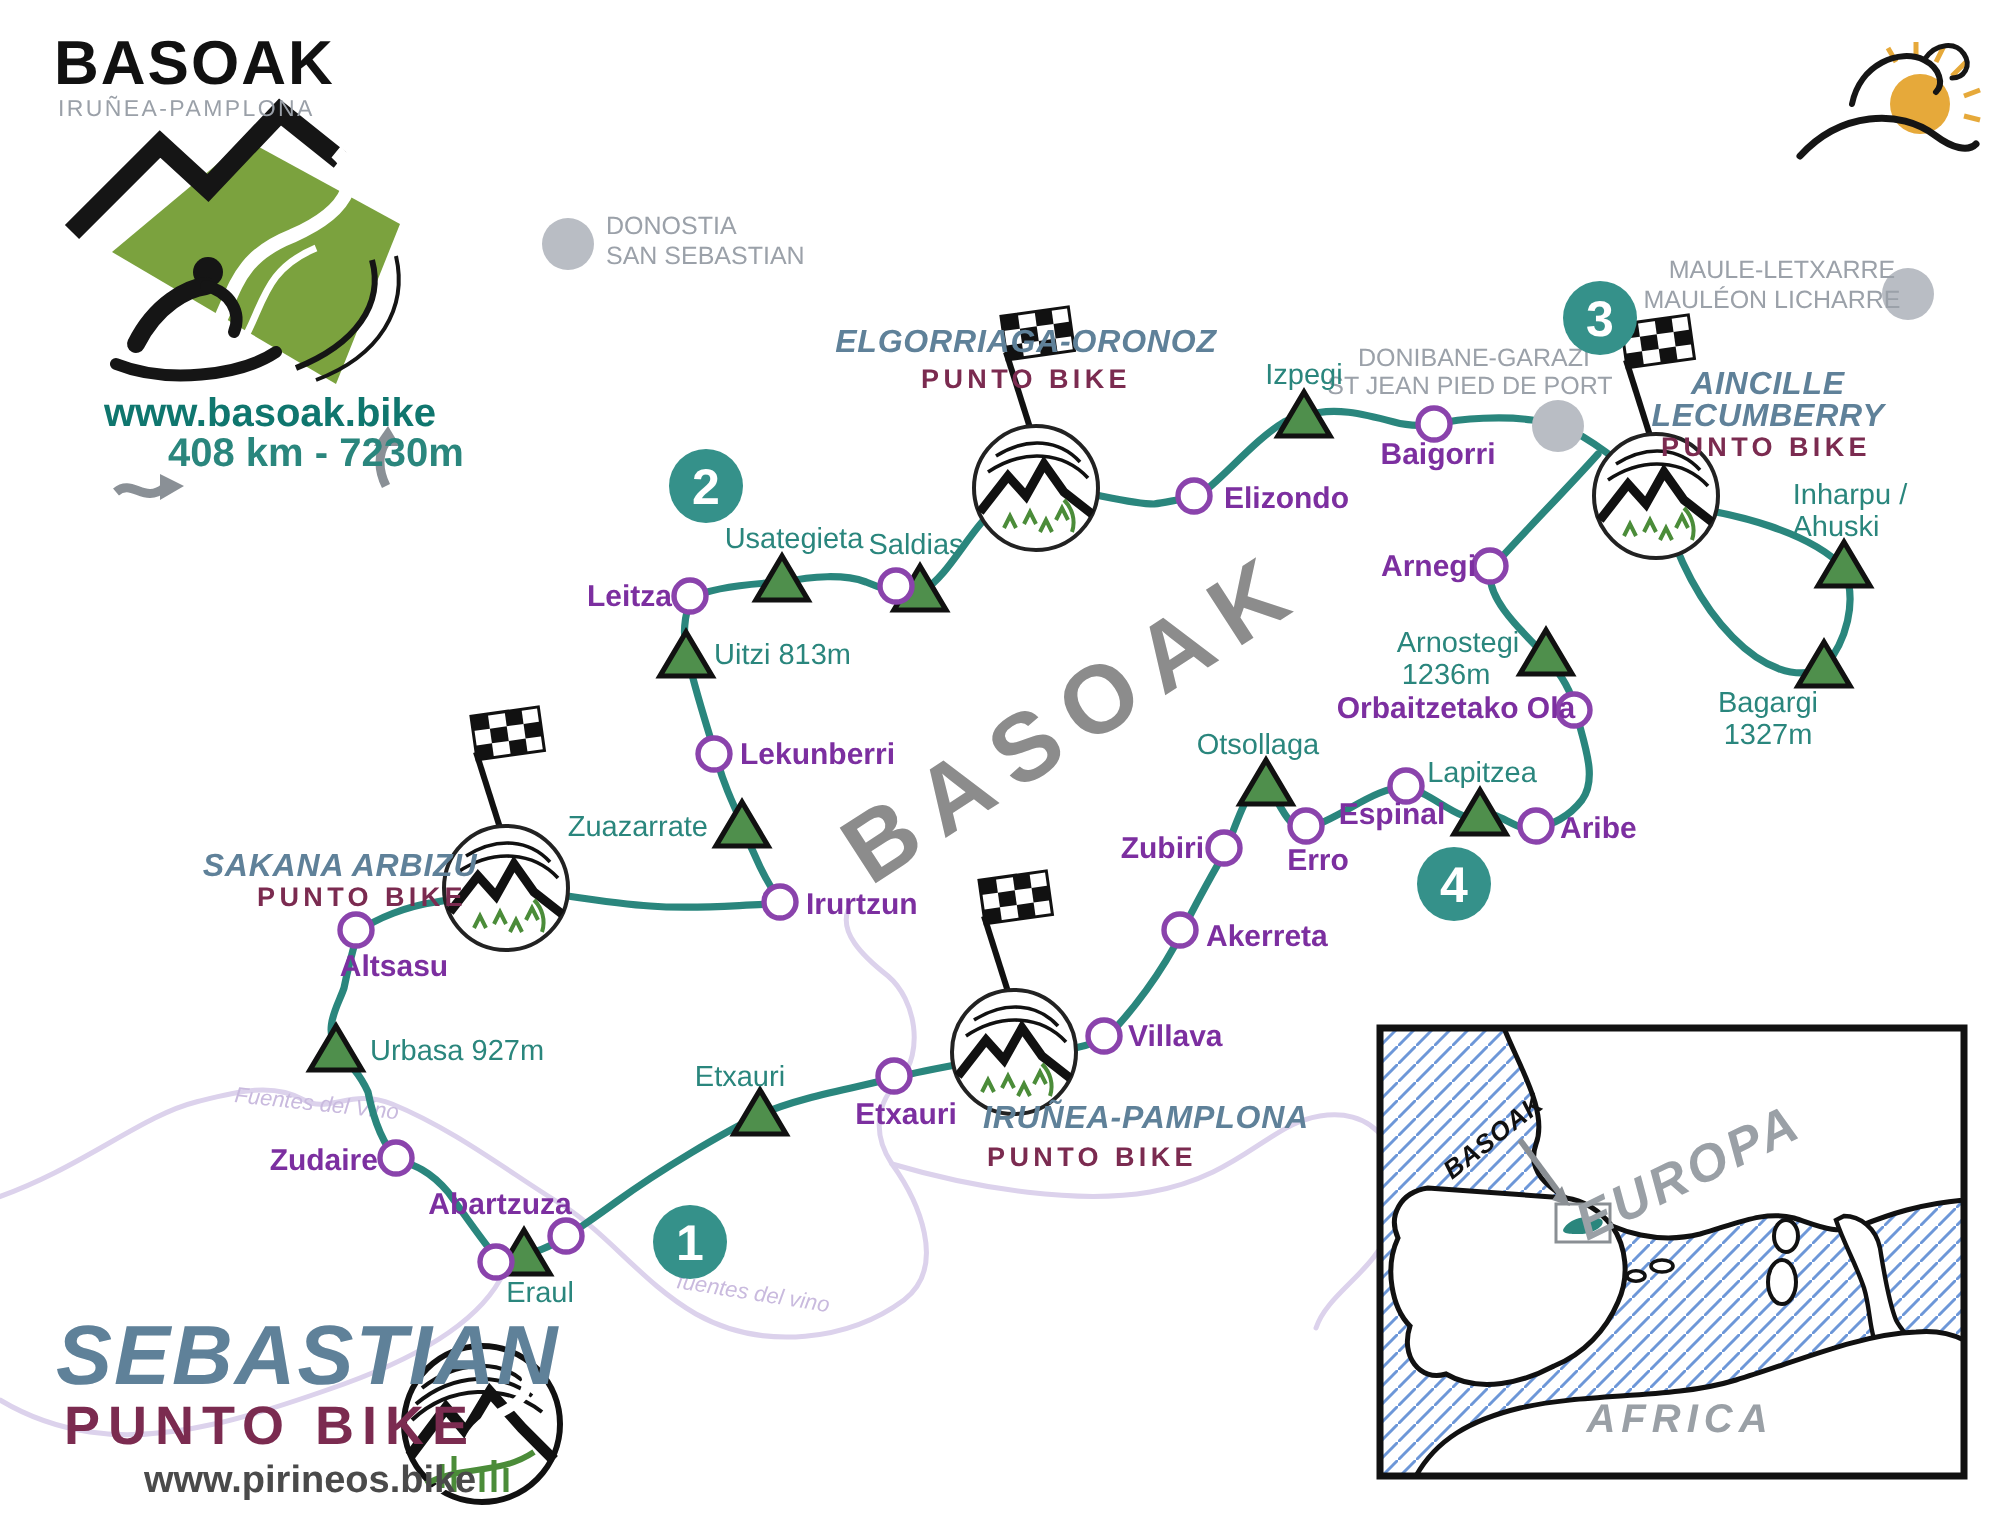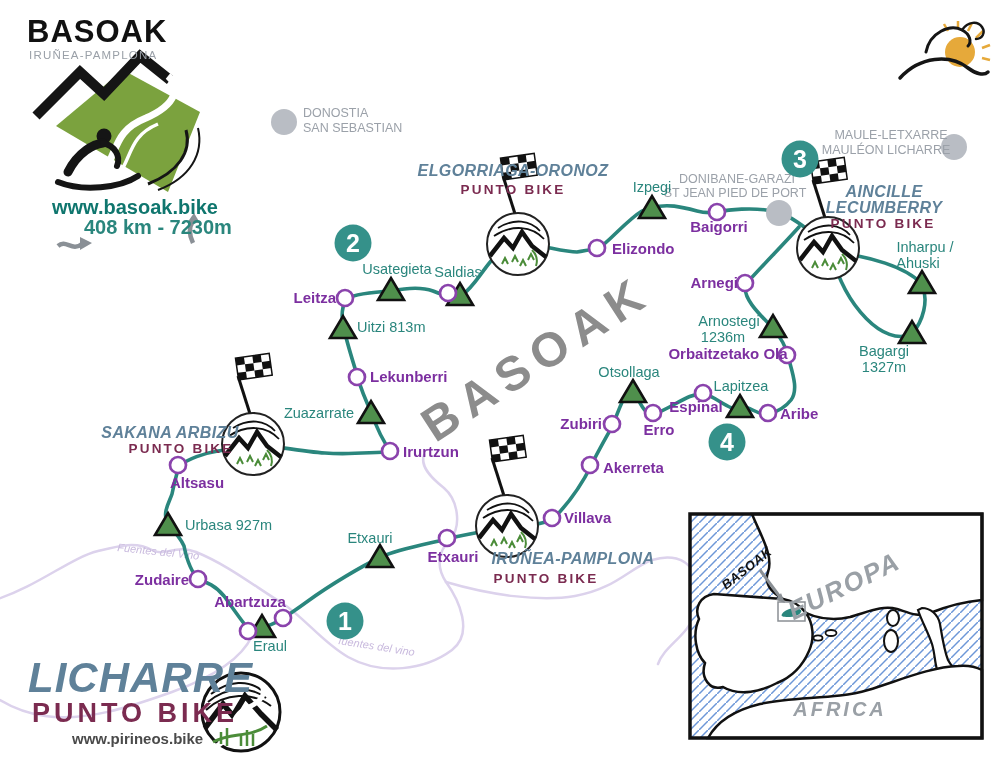--- a/index.html
+++ b/index.html
@@ -16,21 +16,21 @@
   
   .tagline{position:absolute;left:630px;top:32px;font-size:27px;color:#1a1a1a;white-space:nowrap;}
   .tg-gold{color:#e6a93a;}
   .tg-bold{font-weight:800;}
   .tg-amp{font-size:17px;font-weight:700;}
   
   .ft-title{position:absolute;left:28px;top:654px;font-size:42px;font-weight:800;
             font-style:italic;color:#5f8199;letter-spacing:1px;}
   .ft-punto{position:absolute;left:32px;top:698px;font-size:27px;font-weight:700;
             color:#7b2b50;letter-spacing:4px;}
-  .ft-url{position:absolute;left:72px;top:730px;font-size:15px;font-weight:700;color:#4a4a4a;}
+  .ft-url{position:absolute;left:72px;top:730px;font-size:19px;font-weight:700;color:#4a4a4a;}
   
   .t-town{font-size:15px;font-weight:700;fill:#7c2fa0;}
   .t-peak{font-size:14.5px;fill:#2a867d;}
   .t-city{font-size:12.5px;fill:#9ba1a9;}
   .t-station{font-size:16px;font-weight:700;font-style:italic;fill:#5f8199;letter-spacing:.4px;}
   .t-punto{font-size:13.5px;font-weight:700;fill:#7b2b50;letter-spacing:2.2px;}
   .t-stage{font-size:25px;font-weight:700;fill:#ffffff;}
   .t-big{font-size:48px;font-weight:700;fill:#8c8c8c;letter-spacing:9px;}
   .t-wine{font-size:11px;font-style:italic;fill:#c9bade;}
   .t-inset-label{font-size:13px;font-weight:700;font-style:italic;fill:#111;letter-spacing:.5px;}
@@ -288,17 +288,17 @@
       <path d="M -20,20 l 0,12 M -14,16 l 0,18 M 0,24 l 0,10 M 6,18 l 0,16 M 12,22 l 0,12" stroke="#4b8c39" stroke-width="2.5"></path>
     </g>
   </svg>
 
   <div class="hl-title">BASOAK</div>
   <div class="hl-sub">IRUÑEA-PAMPLONA</div>
   <div class="hl-url">www.basoak.bike</div>
   <div class="hl-stats">408 km  - 7230m</div>
 
 
-  <div class="ft-title">LICHARRE</div>
+  <div class="ft-title">SEBASTIAN</div>
   <div class="ft-punto">PUNTO BIKE</div>
   <div class="ft-url">www.pirineos.bike</div>
 
 </div>
 
 </body></html>

